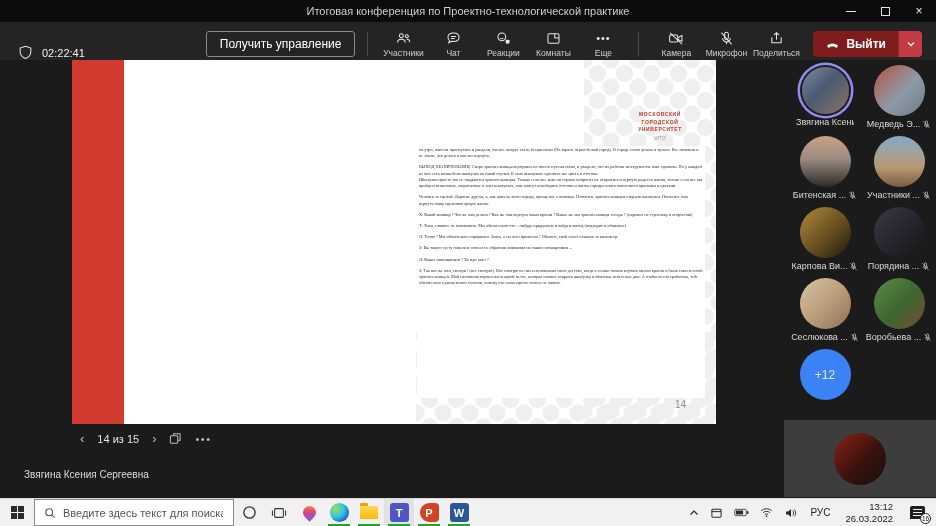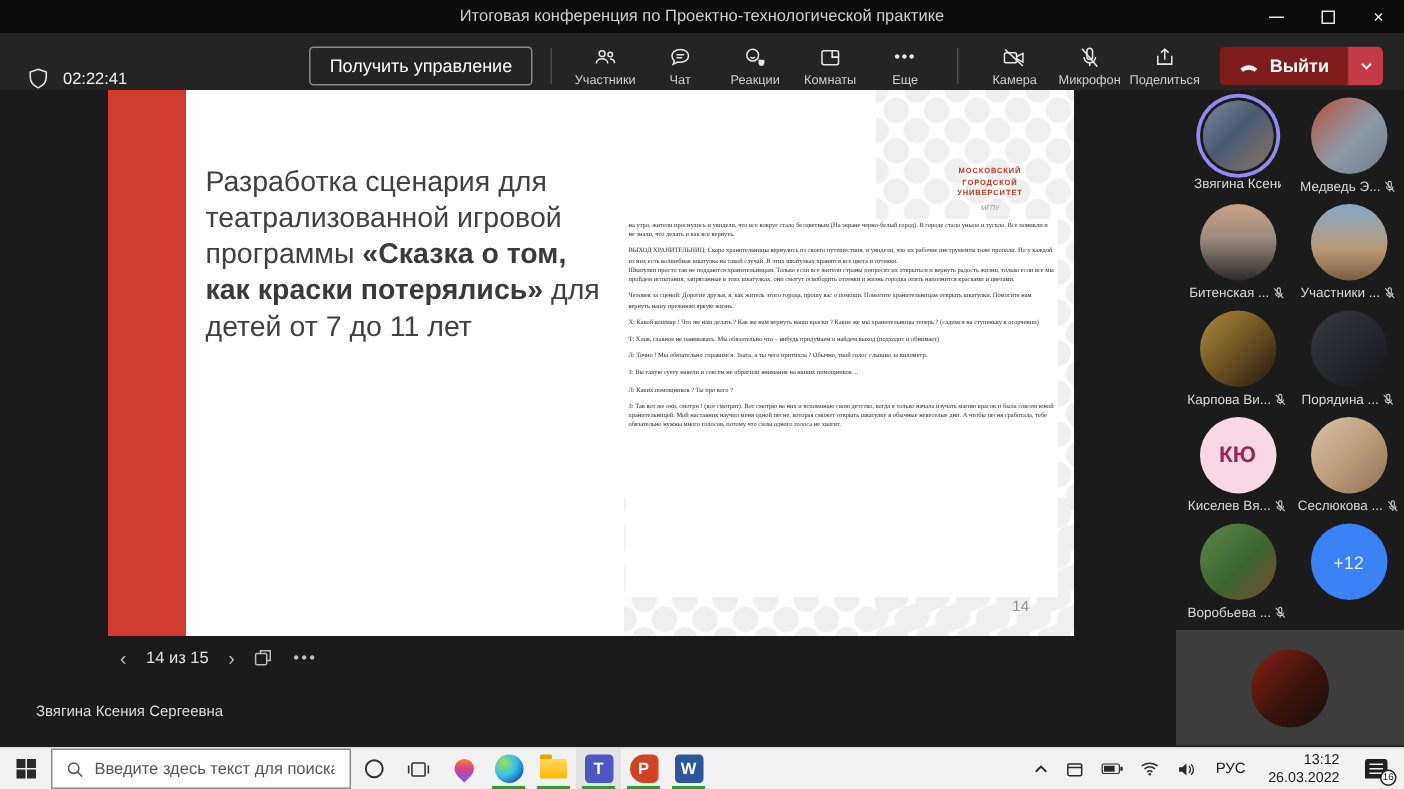--- a/index.html
+++ b/index.html
@@ -212,21 +212,20 @@
     </div>
   </div>
 
   <div class="stage">
 
     <div class="slide">
       <div class="slide-redbar" style="background: rgb(210, 59, 48);"></div>
       <div class="dot-pattern pattern-right"></div>
       <div class="dot-pattern pattern-bottom"></div>
 
-      <div class="slide-title"><span>Разработка сценария для театрализованной игровой программы </span><b>«Сказка о том, как краски потерялись»</b><span> для детей от 7 до 11 лет</span></div>
 
       <div class="slide-logo" style="border: rgb(207, 58, 48);">
         <span class="l" style="color: rgb(192, 57, 43);">МОСКОВСКИЙ</span>
         <span class="l" style="color: rgb(192, 57, 43);">ГОРОДСКОЙ</span>
         <span class="l" style="color: rgb(192, 57, 43);">УНИВЕРСИТЕТ</span>
         <span class="sub">МГПУ</span>
       </div>
 
       <div class="slide-script">
         <p>на утро, жители проснулись и увидели, что все вокруг стало бесцветным (На экране черно-белый город). В городе стало уныло и тускло. Все поникли и не знали, что делать и как все вернуть.</p>
@@ -321,31 +320,20 @@
         <div class="tile-label">
             <span class="tile-name">Порядина ...</span>
           <svg width="9" height="9" viewBox="0 0 12 12" fill="none" stroke="#c8c8c8" stroke-width="1">
               <path d="M4.6 2.6a1.4 1.4 0 0 1 2.8 0v2.8a1.4 1.4 0 0 1-2.8 0z"></path>
               <path d="M3.2 5.8a2.8 2.8 0 0 0 5.6 0M6 8.6v1.6"></path>
               <line x1="2" y1="1.6" x2="10" y2="10.4"></line>
             </svg>
         </div>
       </div>
 
-      <div class="tile">
-        <div class="avatar initials-avatar" style="background: rgb(246, 217, 228); color: rgb(151, 39, 78);">КЮ</div>
-        <div class="tile-label">
-            <span class="tile-name">Киселев Вя...</span>
-          <svg width="9" height="9" viewBox="0 0 12 12" fill="none" stroke="#c8c8c8" stroke-width="1">
-              <path d="M4.6 2.6a1.4 1.4 0 0 1 2.8 0v2.8a1.4 1.4 0 0 1-2.8 0z"></path>
-              <path d="M3.2 5.8a2.8 2.8 0 0 0 5.6 0M6 8.6v1.6"></path>
-              <line x1="2" y1="1.6" x2="10" y2="10.4"></line>
-            </svg>
-        </div>
-      </div>
 
       <div class="tile">
         <div class="avatar" style="background: linear-gradient(135deg, rgb(217, 196, 166) 0%, rgb(184, 154, 120) 55%, rgb(138, 112, 84) 100%);"></div>
         <div class="tile-label">
             <span class="tile-name">Сеслюкова ...</span>
           <svg width="9" height="9" viewBox="0 0 12 12" fill="none" stroke="#c8c8c8" stroke-width="1">
               <path d="M4.6 2.6a1.4 1.4 0 0 1 2.8 0v2.8a1.4 1.4 0 0 1-2.8 0z"></path>
               <path d="M3.2 5.8a2.8 2.8 0 0 0 5.6 0M6 8.6v1.6"></path>
               <line x1="2" y1="1.6" x2="10" y2="10.4"></line>
             </svg>

